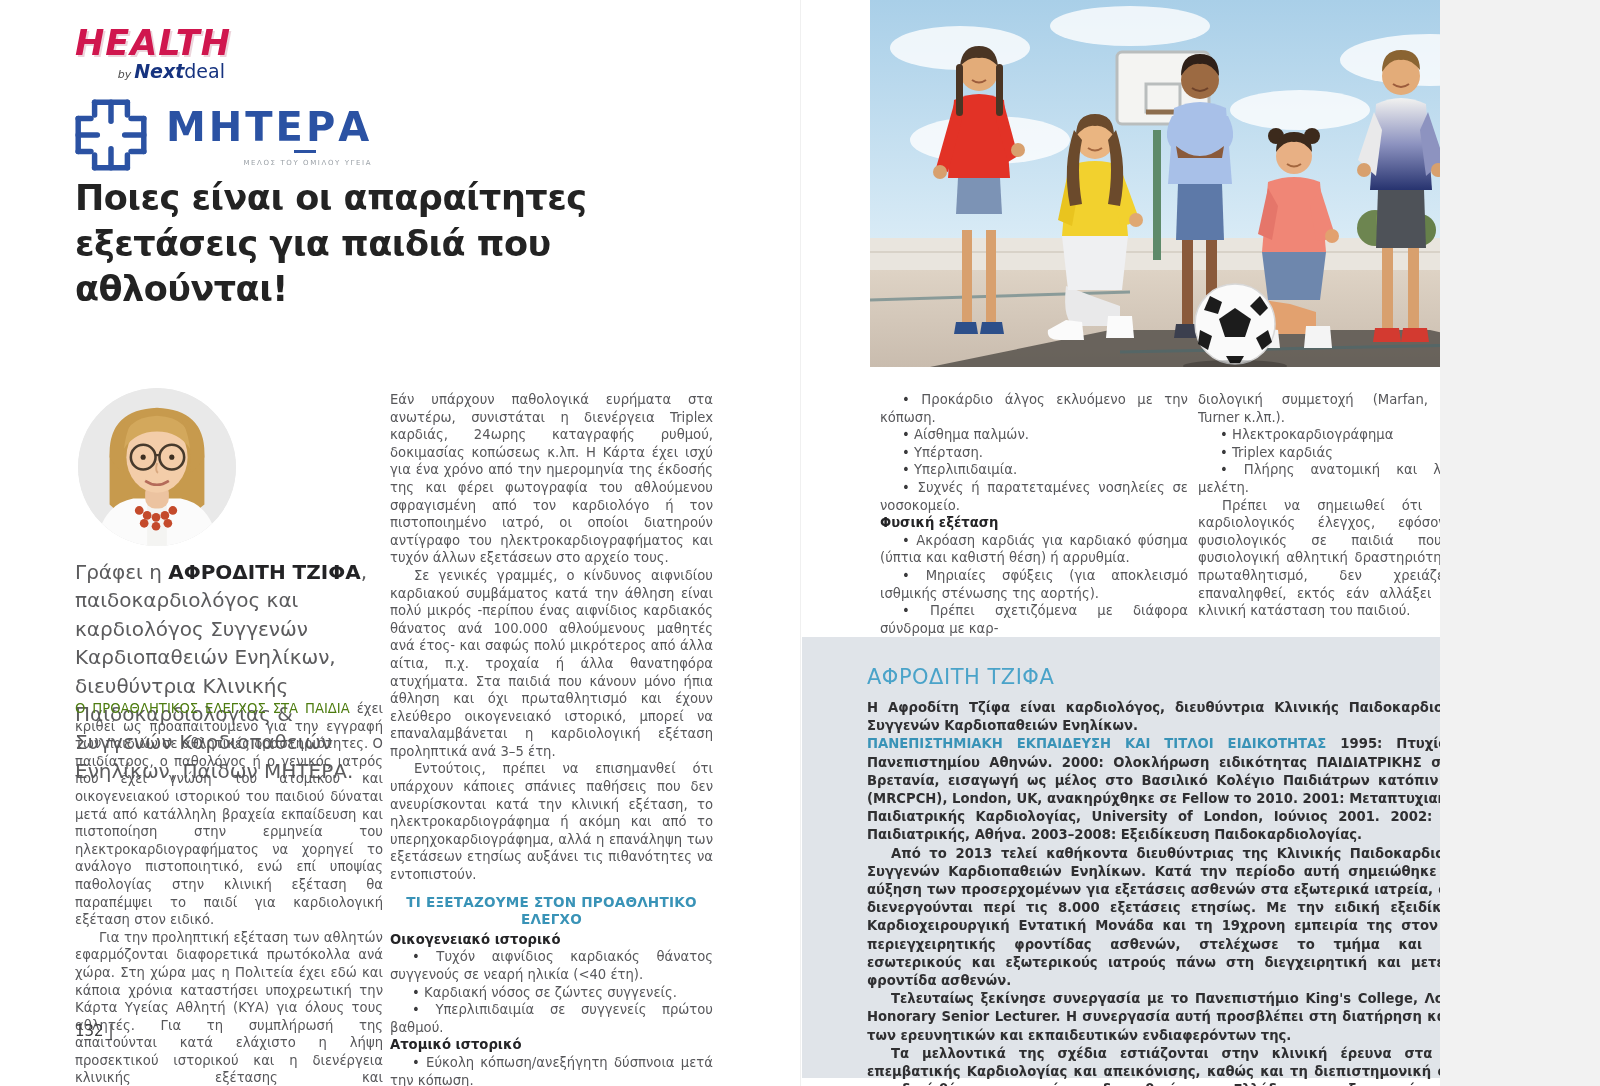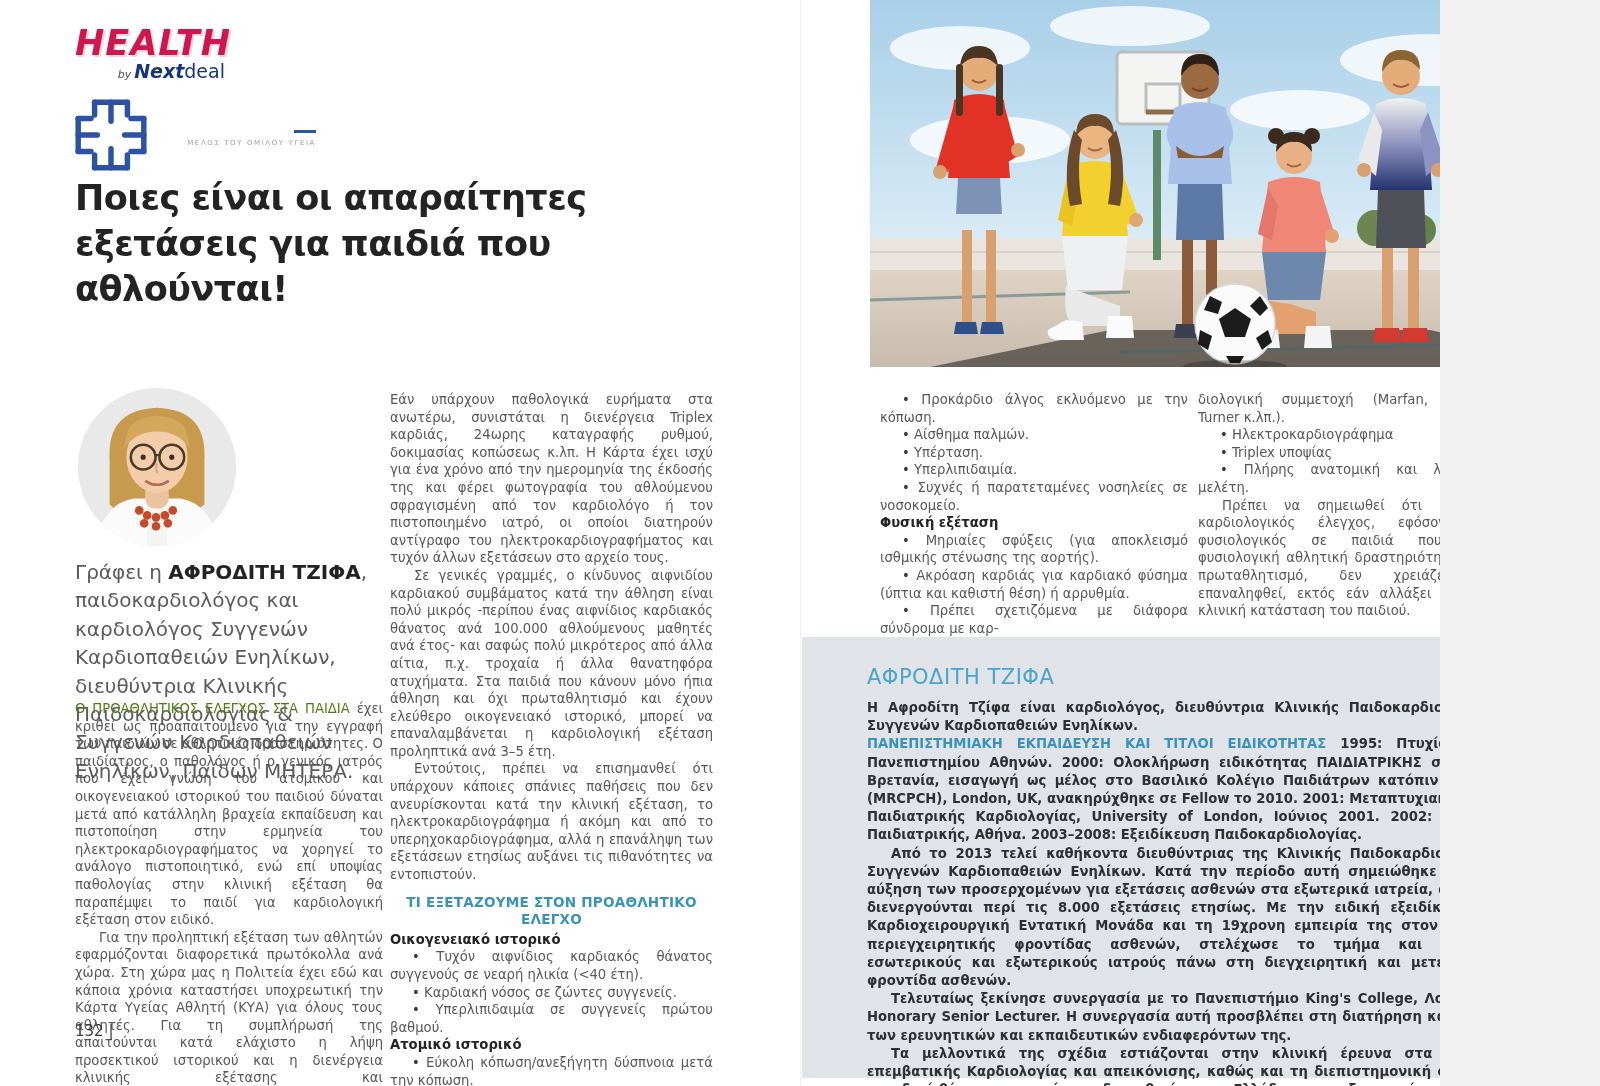--- a/index.html
+++ b/index.html
@@ -105,20 +105,21 @@
           <g transform="translate(24,84) rotate(-90)">
             <rect x="0" y="0" width="6" height="42" rx="3"></rect>
             <rect x="0" y="0" width="20" height="6" rx="3"></rect>
             <rect x="0" y="18" width="27" height="6" rx="3"></rect>
             <rect x="0" y="36" width="20" height="6" rx="3"></rect>
           </g>
         </g>
       </svg>
     </span>
     <div style="margin-left:14px;">
+      <div class="mitera-word">ΜΗΤΕΡΑ</div>
       <div class="mitera-underbar"></div>
       <div class="mitera-tag">ΜΕΛΟΣ ΤΟΥ ΟΜΙΛΟΥ ΥΓΕΙΑ</div>
     </div>
   </div>
 
   <h1 class="abs title" style="margin:0;">Ποιες είναι οι απαραίτητες εξετάσεις για παιδιά που αθλούνται!</h1>
 
   <div class="abs headshot">
     <svg width="158" height="158" viewBox="0 0 160 160">
       <circle cx="80" cy="80" r="80" fill="#e9e9e9"></circle>
@@ -322,29 +323,29 @@
     </svg>
   </div>
 
   <div class="abs bodycol col3">
     <p class="bullet">Προκάρδιο άλγος εκλυόμενο με την κόπωση.</p>
     <p class="bullet">Αίσθημα παλμών.</p>
     <p class="bullet">Υπέρταση.</p>
     <p class="bullet">Υπερλιπιδαιμία.</p>
     <p class="bullet">Συχνές ή παρατεταμένες νοσηλείες σε νοσοκομείο.</p>
     <p class="subhead">Φυσική εξέταση</p>
+    <p class="bullet">Ακρόαση καρδιάς για καρδιακό φύσημα (ύπτια και καθιστή θέση) ή αρρυθμία.</p>
     <p class="bullet">Μηριαίες σφύξεις (για αποκλεισμό ισθμικής στένωσης της αορτής).</p>
-    <p class="bullet">Ακρόαση καρδιάς για καρδιακό φύσημα (ύπτια και καθιστή θέση) ή αρρυθμία.</p>
     <p class="bullet">Πρέπει σχετιζόμενα με διάφορα σύνδρομα με καρ-</p>
   </div>
 
   <div class="abs bodycol col4">
     <p>διολογική συμμετοχή (Marfan, DiGeorge, Turner κ.λπ.).</p>
     <p class="bullet">Ηλεκτροκαρδιογράφημα</p>
-    <p class="bullet">Triplex υποψίας</p>
+    <p class="bullet">Triplex καρδιάς</p>
     <p class="bullet">Πλήρης ανατομική και λειτουργική μελέτη.</p>
     <p class="ind">Πρέπει να σημειωθεί ότι ο πλήρης καρδιολογικός έλεγχος, εφόσον αποβεί φυσιολογικός σε παιδιά που κάνουν φυσιολογική αθλητική δραστηριότητα και όχι πρωταθλητισμό, δεν χρειάζεται να επαναληφθεί, εκτός εάν αλλάξει κάτι στην κλινική κατάσταση του παιδιού.</p>
   </div>
 
   <div class="abs bio">
     <h2 class="bio-heading">ΑΦΡΟΔΙΤΗ ΤΖΙΦΑ</h2>
     <div class="bio-body">
       <p>Η Αφροδίτη Τζίφα είναι καρδιολόγος, διευθύντρια Κλινικής Παιδοκαρδιολογίας και Συγγενών Καρδιοπαθειών Ενηλίκων.</p>
       <p><span class="bio-label">ΠΑΝΕΠΙΣΤΗΜΙΑΚΗ ΕΚΠΑΙΔΕΥΣΗ ΚΑΙ ΤΙΤΛΟΙ ΕΙΔΙΚΟΤΗΤΑΣ</span><span> 1995: Πτυχίο Ιατρικής Πανεπιστημίου Αθηνών. 2000: Ολοκλήρωση ειδικότητας ΠΑΙΔΙΑΤΡΙΚΗΣ στη Μεγάλη Βρετανία, εισαγωγή ως μέλος στο Βασιλικό Κολέγιο Παιδιάτρων κατόπιν εξετάσεων (MRCPCH), London, UK, ανακηρύχθηκε σε Fellow το 2010. 2001: Μεταπτυχιακό Δίπλωμα Παιδιατρικής Καρδιολογίας, University of London, Ιούνιος 2001. 2002: Ειδικότητα Παιδιατρικής, Αθήνα. 2003–2008: Εξειδίκευση Παιδοκαρδιολογίας.</span></p>
       <p class="ind">Από το 2013 τελεί καθήκοντα διευθύντριας της Κλινικής Παιδοκαρδιολογίας και Συγγενών Καρδιοπαθειών Ενηλίκων. Κατά την περίοδο αυτή σημειώθηκε σημαντική αύξηση των προσερχομένων για εξετάσεις ασθενών στα εξωτερικά ιατρεία, όπου πλέον διενεργούνται περί τις 8.000 εξετάσεις ετησίως. Με την ειδική εξειδίκευση στην Καρδιοχειρουργική Εντατική Μονάδα και τη 19χρονη εμπειρία της στον τομέα της περιεγχειρητικής φροντίδας ασθενών, στελέχωσε το τμήμα και εκπαίδευσε εσωτερικούς και εξωτερικούς ιατρούς πάνω στη διεγχειρητική και μετεγχειρητική φροντίδα ασθενών.</p>

